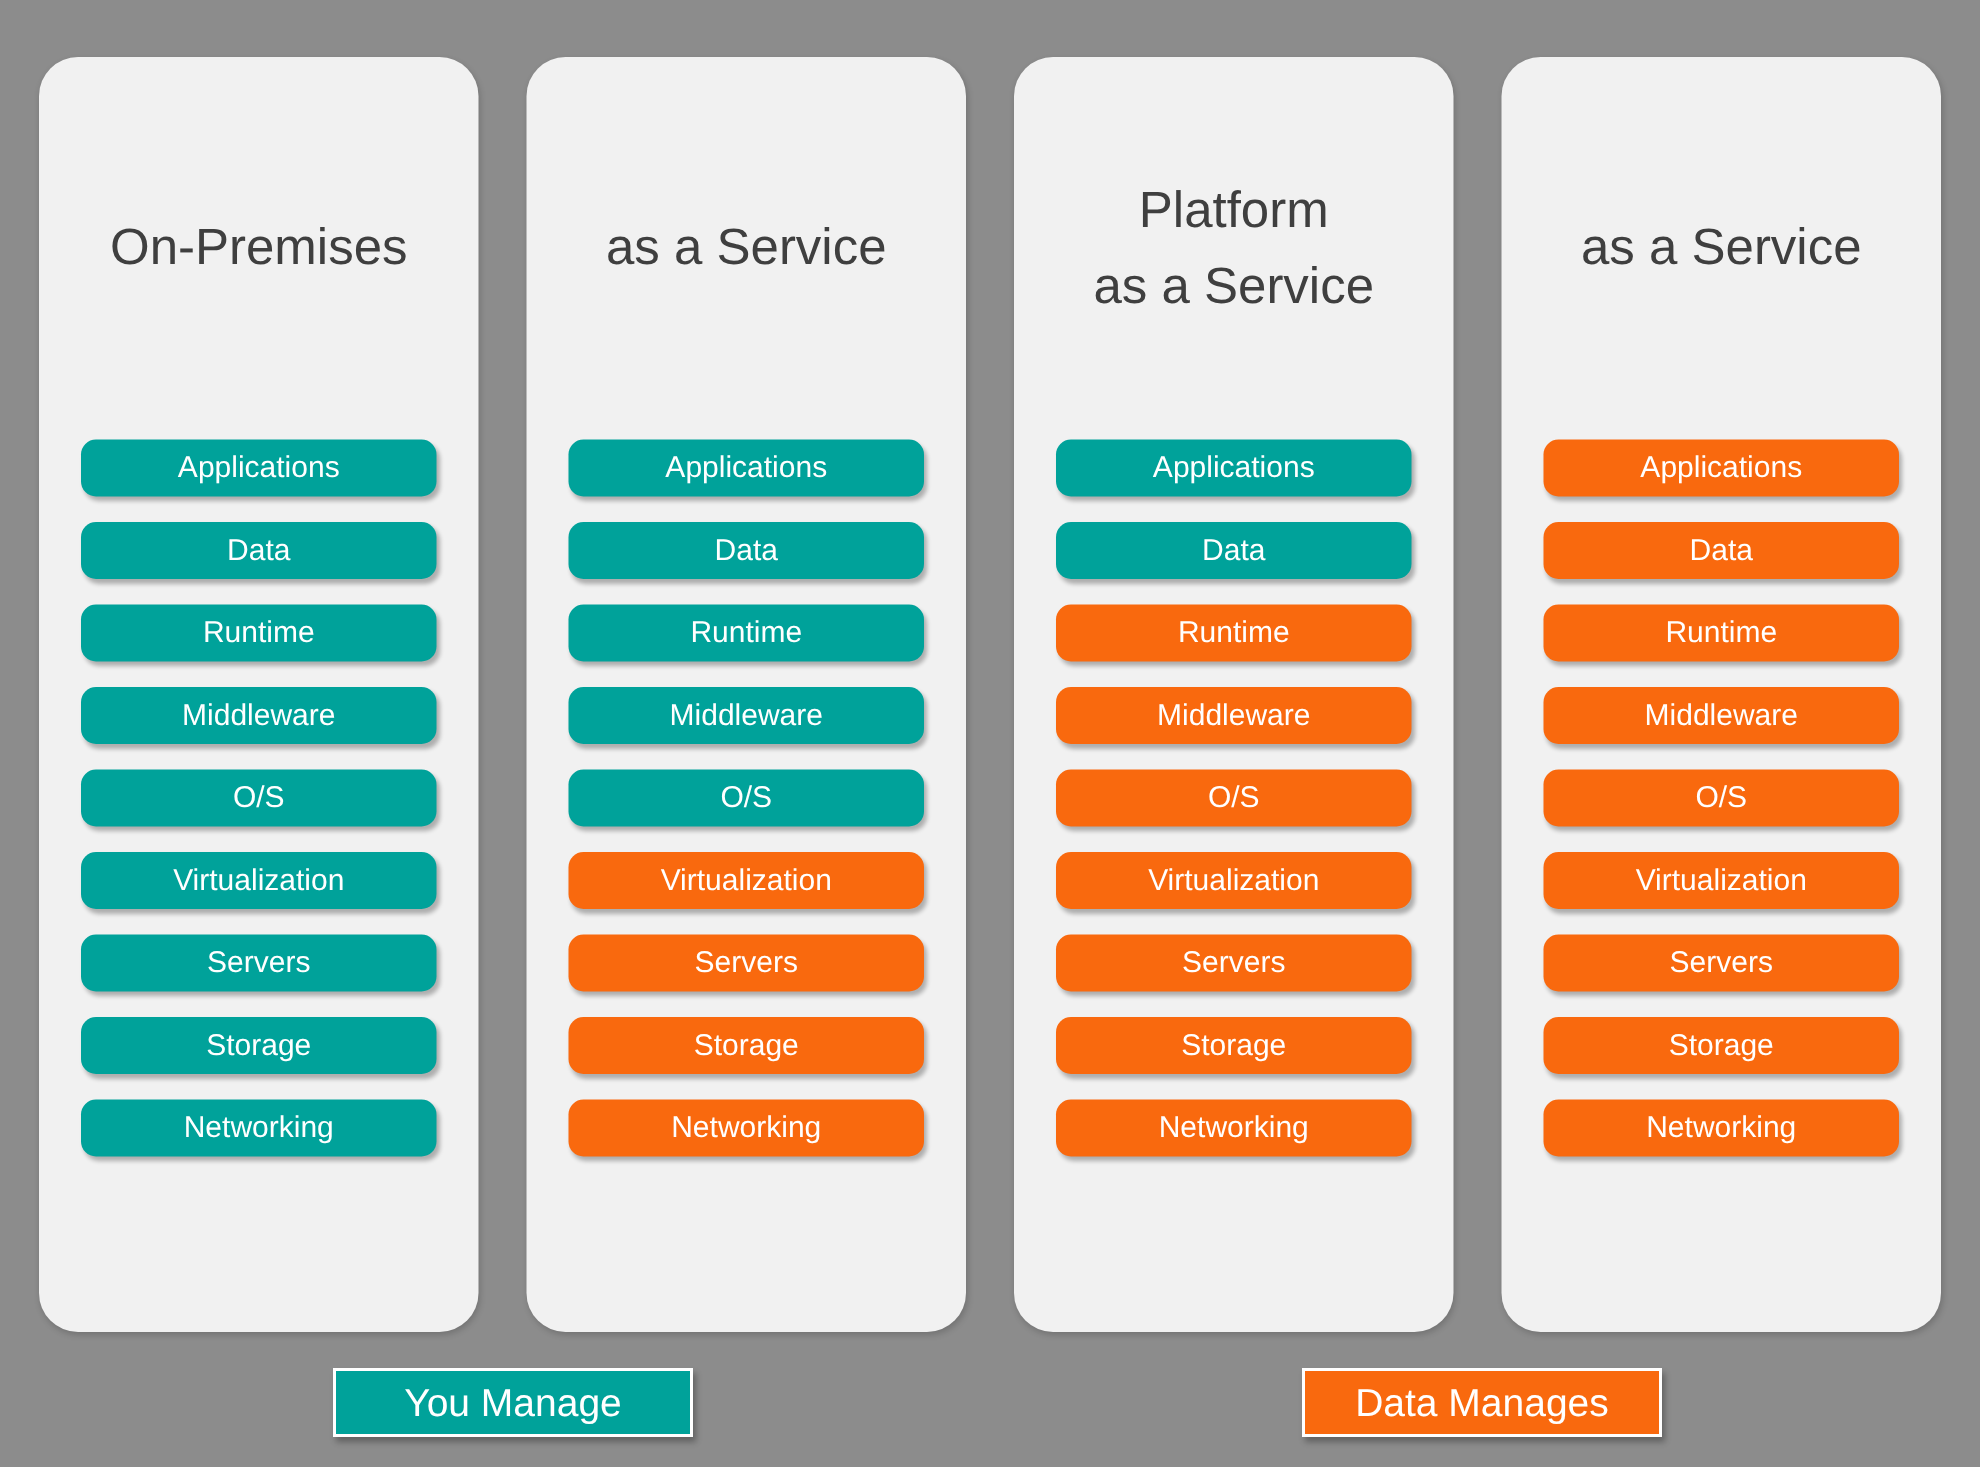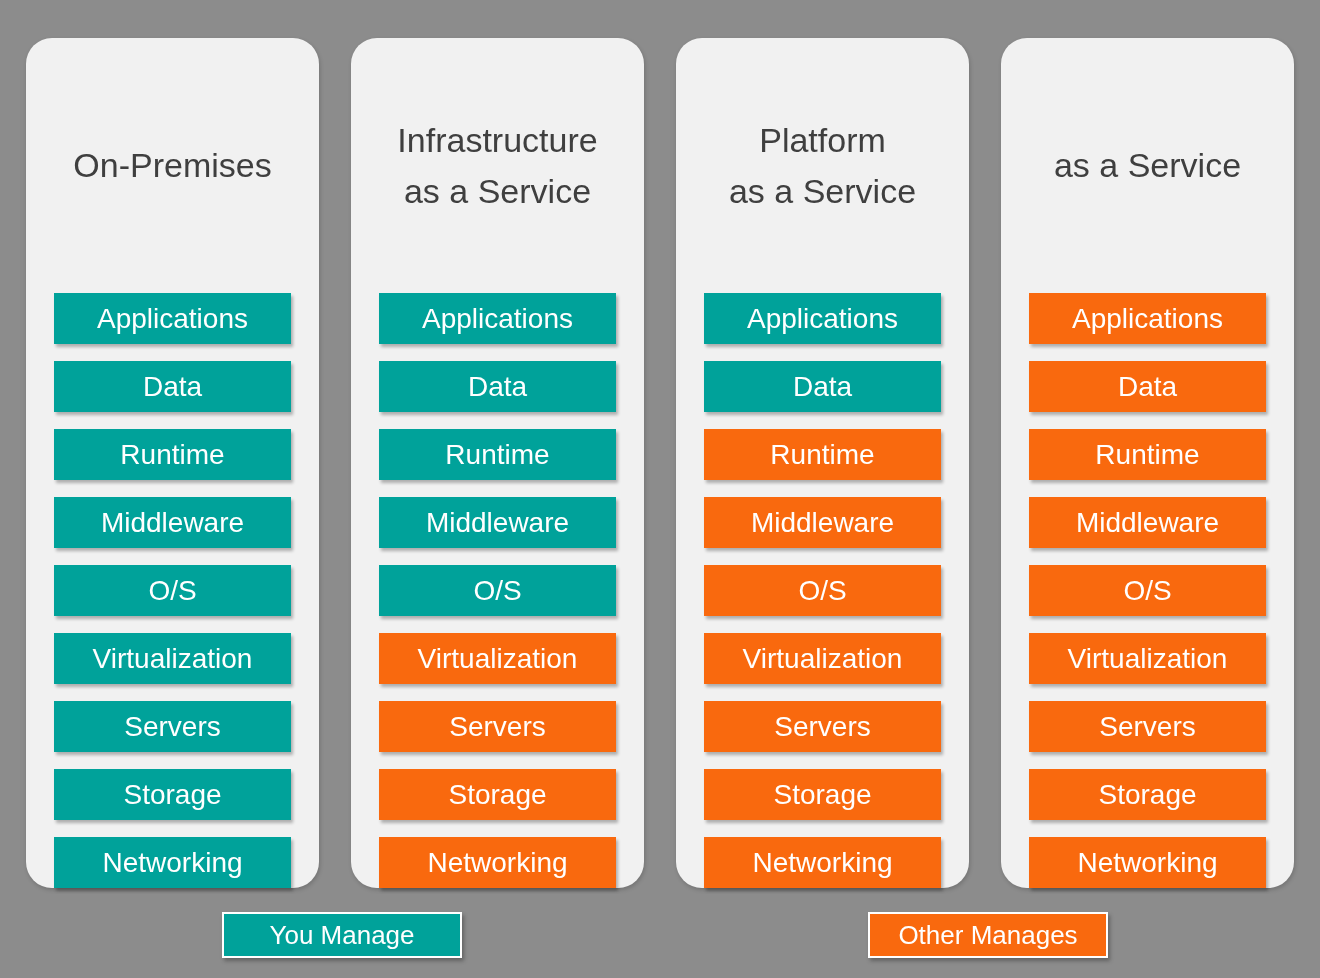--- a/index.html
+++ b/index.html
@@ -42,28 +42,29 @@
     align-items: center;
     text-align: center;
     font-size: 34px;
     line-height: 1.5;
     color: var(--titleColor, #3F3F3F);
   }
   .stack {
     display: block;
   }
   .bar {
-    height: 51px;
+    height: 38px;
     margin-bottom: 17px;
     display: flex;
     align-items: center;
     justify-content: center;
     color: #FFFFFF;
-    font-size: 28px;
+    font-size: 20px;
     box-shadow: 2px 3px 3px rgba(0,0,0,0.28);
+    border-radius: 10px;
   }
   .bar.teal { background: var(--teal, #00A29A); }
   .bar.orange { background: var(--orange, #F9690E); }
   .legend-item {
     position: absolute;
     top: 912px;
     height: 46px;
     min-width: 190px;
     padding: 0 8px;
     box-sizing: border-box;
@@ -96,21 +97,20 @@
           <div class="bar teal">Middleware</div>
           <div class="bar teal">O/S</div>
           <div class="bar teal">Virtualization</div>
           <div class="bar teal">Servers</div>
           <div class="bar teal">Storage</div>
           <div class="bar teal">Networking</div>
         </div>
       </div>
       <div class="card">
         <div class="card-title">
-          <div>Infrastructure</div>
           <div>as a Service</div>
         </div>
         <div class="stack">
           <div class="bar teal">Applications</div>
           <div class="bar teal">Data</div>
           <div class="bar teal">Runtime</div>
           <div class="bar teal">Middleware</div>
           <div class="bar teal">O/S</div>
           <div class="bar orange">Virtualization</div>
           <div class="bar orange">Servers</div>
@@ -147,15 +147,15 @@
           <div class="bar orange">O/S</div>
           <div class="bar orange">Virtualization</div>
           <div class="bar orange">Servers</div>
           <div class="bar orange">Storage</div>
           <div class="bar orange">Networking</div>
         </div>
       </div>
     </div>
   <div>
     <div class="legend-item teal you-manage">You Manage</div>
-    <div class="legend-item orange other-manages">Other Manages</div>
+    <div class="legend-item orange other-manages">Data Manages</div>
   </div>
 </div>
 
 </body></html>

